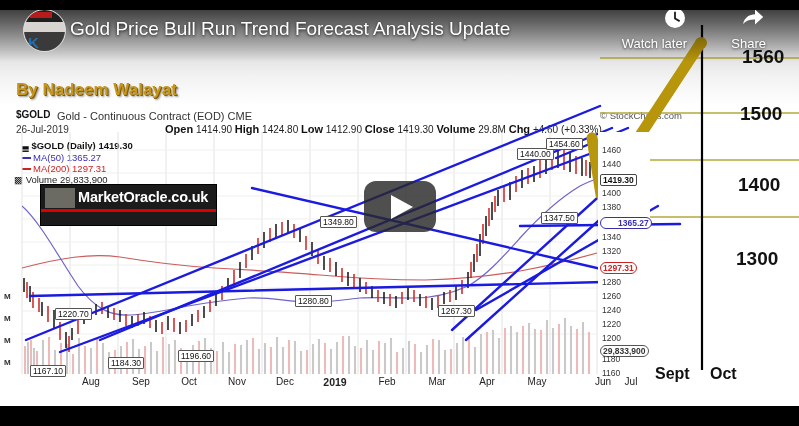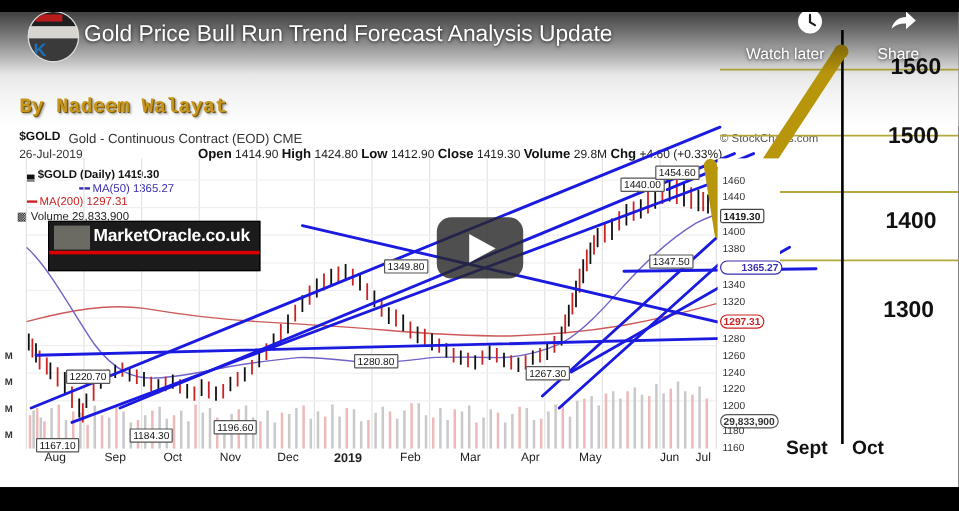--- a/index.html
+++ b/index.html
@@ -16,49 +16,49 @@
 
   
   .bar-top{position:absolute;left:0;top:0;width:799px;height:10px;background:#000;z-index:40;}
   .bar-bottom{position:absolute;left:0;bottom:0;width:799px;height:20px;background:#000;z-index:40;}
 
   
   .hl-main{position:absolute;left:16px;top:40px;font-size:25px;font-weight:bold;
      color:#c7961d;letter-spacing:.2px;white-space:nowrap;
      text-shadow:1px 1px 0 #7a5a08, 2px 2px 2px rgba(0,0,0,.45);}
   .hl-sub{position:absolute;left:16px;top:70px;font-size:17px;font-weight:bold;
-     color:#c7961d;white-space:nowrap;text-shadow:1px 1px 0 #7a5a08,2px 2px 2px rgba(0,0,0,.4);font-family:Liberation Mono, monospace;}
+     color:#c7961d;white-space:nowrap;text-shadow:1px 1px 0 #7a5a08,2px 2px 2px rgba(0,0,0,.4);}
 
   
   .sc-sym{position:absolute;left:16px;top:99px;font-size:10px;font-weight:bold;color:#111;}
   .sc-symdesc{position:absolute;left:57px;top:100px;font-size:11px;color:#333;}
   .sc-date{position:absolute;left:16px;top:114px;font-size:10px;color:#333;}
   .sc-ohlc{position:absolute;left:165px;top:113px;font-size:10px;color:#111;white-space:nowrap;}
   .sc-ohlc b{font-size:11px;}
   .sc-ohlc span.v{color:#222;}
   .sc-src{position:absolute;left:600px;top:100px;font-size:9.5px;color:#555;}
   .leg{position:absolute;font-size:9.5px;white-space:nowrap;}
   .leg.l1{left:22px;top:130px;color:#111;font-weight:bold;}
-  .leg.l2{left:22px;top:142px;color:#3a2fb0;margin-left:44px;}
+  .leg.l2{left:22px;top:142px;color:#3a2fb0;}
   .leg.l3{left:22px;top:153px;color:#c22;}
   .leg.l4{left:14px;top:164px;color:#222;}
   .legmark{display:inline-block;width:9px;height:2px;vertical-align:middle;margin-right:2px;}
 
   
   #paxis{position:absolute;left:598px;top:122px;width:52px;height:245px;background:#fff;}
   #paxis .t{position:absolute;left:4px;font-size:8.5px;color:#333;white-space:nowrap;}
   .pbox{position:absolute;left:2px;font-size:8.5px;padding:0 2px;border:1px solid #444;
         background:#fff;color:#111;white-space:nowrap;border-radius:2px;font-weight:bold;}
   .pbox.blue{border-color:#3a2fb0;color:#3a2fb0;border-radius:7px;padding-left:17px;}
   .pbox.red{border-color:#c22;color:#c22;border-radius:7px;}
   .pbox.grey{border-color:#555;color:#333;border-radius:7px;}
 
   
   #xaxis{position:absolute;left:22px;top:366px;width:578px;height:16px;}
-  #xaxis .xl{position:absolute;font-size:10px;color:#222;transform:translateX(-50%);}
+  #xaxis .xl{position:absolute;font-size:10px;color:#222;transform:translateX(-50%);margin-left:45px;}
   #xaxis .xl.b{font-weight:bold;font-size:10.5px;}
 
   
   .maxis{position:absolute;left:4px;font-size:8px;font-weight:bold;color:#333;}
 
   
   .callout{position:absolute;font-size:8.5px;color:#111;background:#fff;
            border:1px solid #555;padding:0 2px;white-space:nowrap;border-radius:1px;}
 
   

